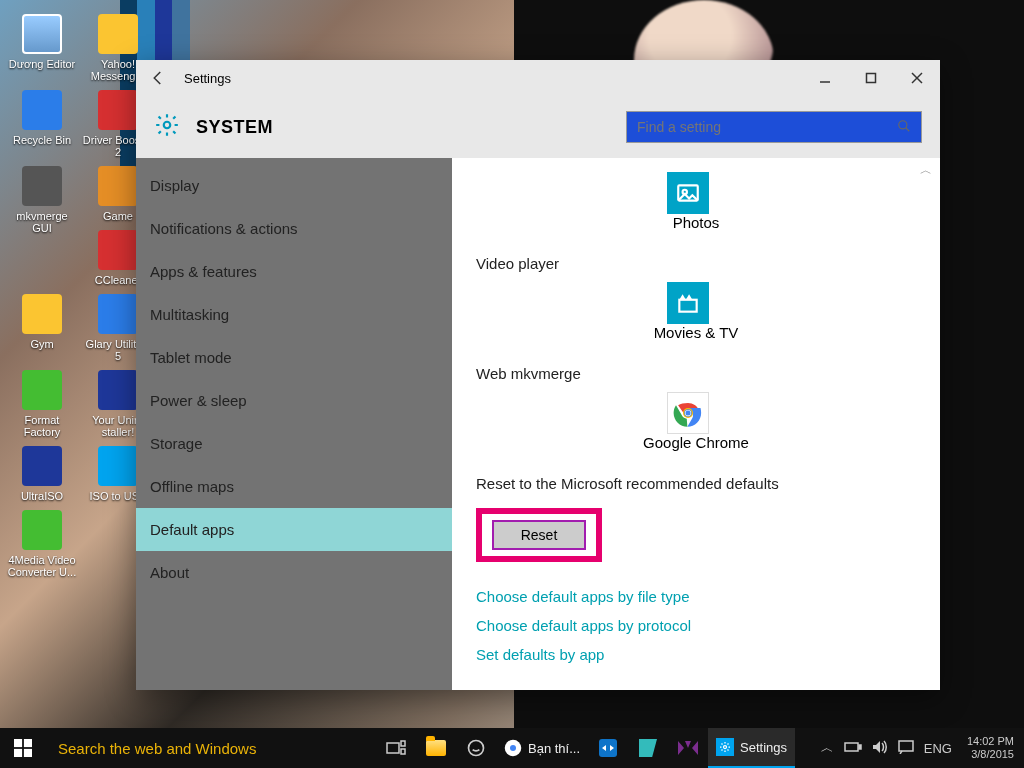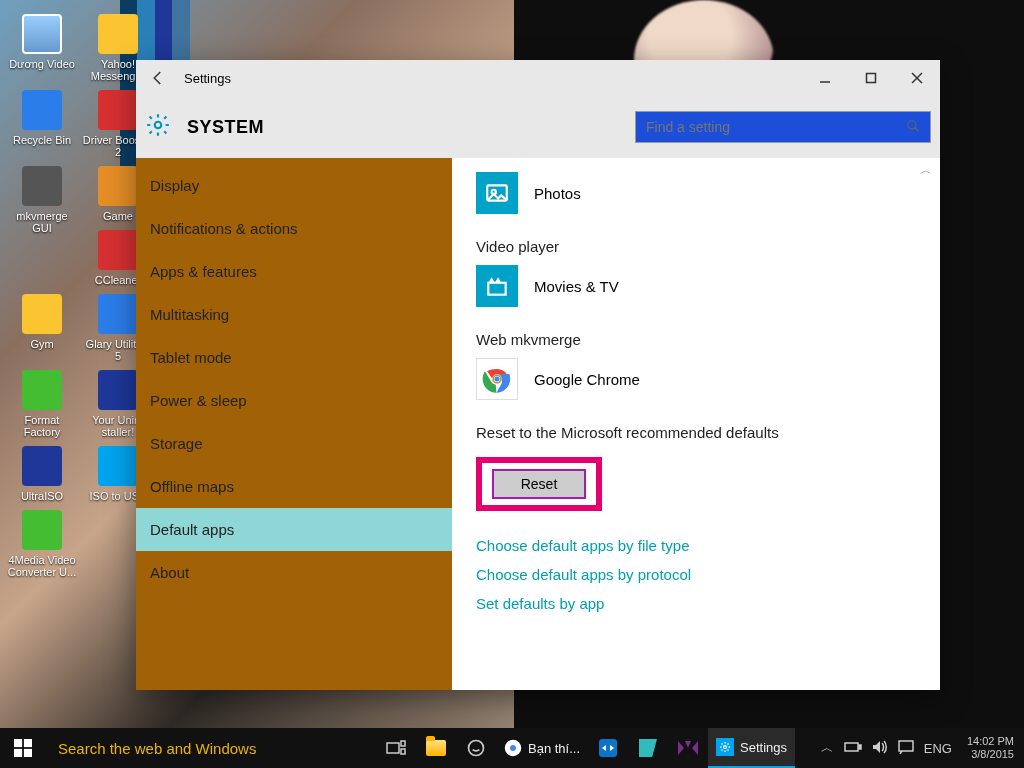--- a/index.html
+++ b/index.html
@@ -25,33 +25,33 @@
   .di .sq.monitor { background:linear-gradient(#9cf,#69c); border:2px solid #fff;}
 
   
   .win { position:absolute; left:136px; top:60px; width:804px; height:630px; background:#fff;
          box-shadow: 0 8px 28px rgba(0,0,0,.4); display:flex; flex-direction:column; }
   .titlebar { height:36px; background:#e8e8e8; display:flex; align-items:center; padding-left:10px; }
   .t-back { width:24px; height:24px; display:flex; align-items:center; justify-content:center; font-size:18px; cursor:pointer;}
   .t-title { margin-left:14px; font-size:13px; }
   .t-spacer { flex:1; }
   .t-btn { width:46px; height:36px; display:flex; align-items:center; justify-content:center; cursor:pointer; font-size:13px;}
-  .header { height:62px; background:#e8e8e8; display:flex; align-items:center; padding:0 9px; }
+  .header { height:62px; background:#e8e8e8; display:flex; align-items:center; padding:0 18px; }
   .gear { color:#0099bc; margin-right:16px; }
   .h-title { font-size:18px; font-weight:600; letter-spacing:.5px; flex:1; }
   .search { width:296px; height:32px; background:#1d4ed8; border:1px solid #999; display:flex; align-items:center; padding:0 10px;}
   .search input { flex:1; border:none; outline:none; font-size:14px; background:transparent; }
   .search .mag { color:#666; font-size:14px; margin-left:8px;}
   .body { flex:1; display:flex; overflow:hidden; background:#fff;}
-  .sidebar { width:316px; background:#a16207; padding-top:6px; }
+  .sidebar { width:316px; background:#737373; padding-top:6px; }
   .nav-item { padding:13px 14px; font-size:15px; color:#222; cursor:pointer;}
   .nav-item.selected { background:#8fd6d6; }
   .content { flex:1; padding:8px 24px 20px; position:relative; overflow:hidden;}
   .scrollhint { position:absolute; top:4px; right:8px; color:#888; font-size:12px;}
-  .app-row { display:flex; align-items:center; margin:6px 0 24px; cursor:pointer;}
+  .app-row { display:flex; align-items:center; margin:6px 0 24px; cursor:pointer;flex-direction:column;}
   .app-tile { width:42px; height:42px; background:#00a3c7; display:flex; align-items:center; justify-content:center; margin-right:16px;}
   .app-tile.chrome { background:#fff; border:1px solid #ddd;}
   .app-label { font-size:15px; }
   .sect { font-size:15px; margin:8px 0 10px; color:#222;}
   .reset-wrap { display:inline-block; border:6px solid #e6006e; padding:6px 10px; margin:6px 0 14px;}
   .reset-btn { width:94px; height:30px; background:#ccc; border:2px solid #a21caf; font-size:14px; cursor:pointer;}
   .link { display:block; color:#00a0b0; font-size:15px; margin:12px 0; cursor:pointer;}
   .chrome-svg { display:block;}
 
   
@@ -74,21 +74,21 @@
 
 <div class="desktop">
   <div class="mosaic"></div>
   <div class="dark-right"></div>
   <div class="face"></div>
 </div>
 
 <div class="desk-icons" id="desk-icons">
     <div class="di">
       <div class="sq monitor"></div>
-      <div>Dương Video</div>
+      <div>Dương Editor</div>
     </div>
     <div class="di">
       <div class="sq c-yel"></div>
       <div>Yahoo! Messenger</div>
     </div>
     <div class="di">
       <div class="sq c-blue"></div>
       <div>Recycle Bin</div>
     </div>
     <div class="di">

